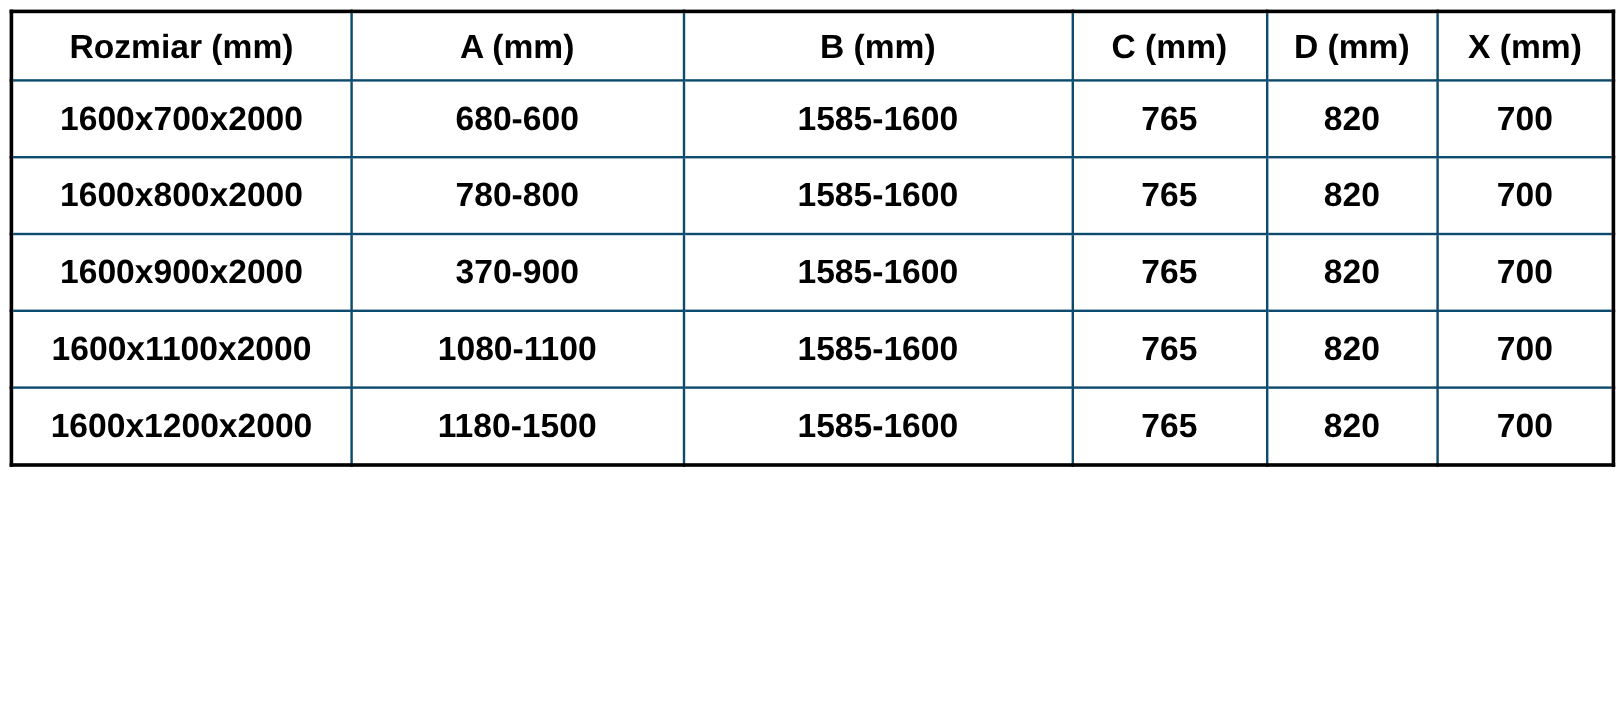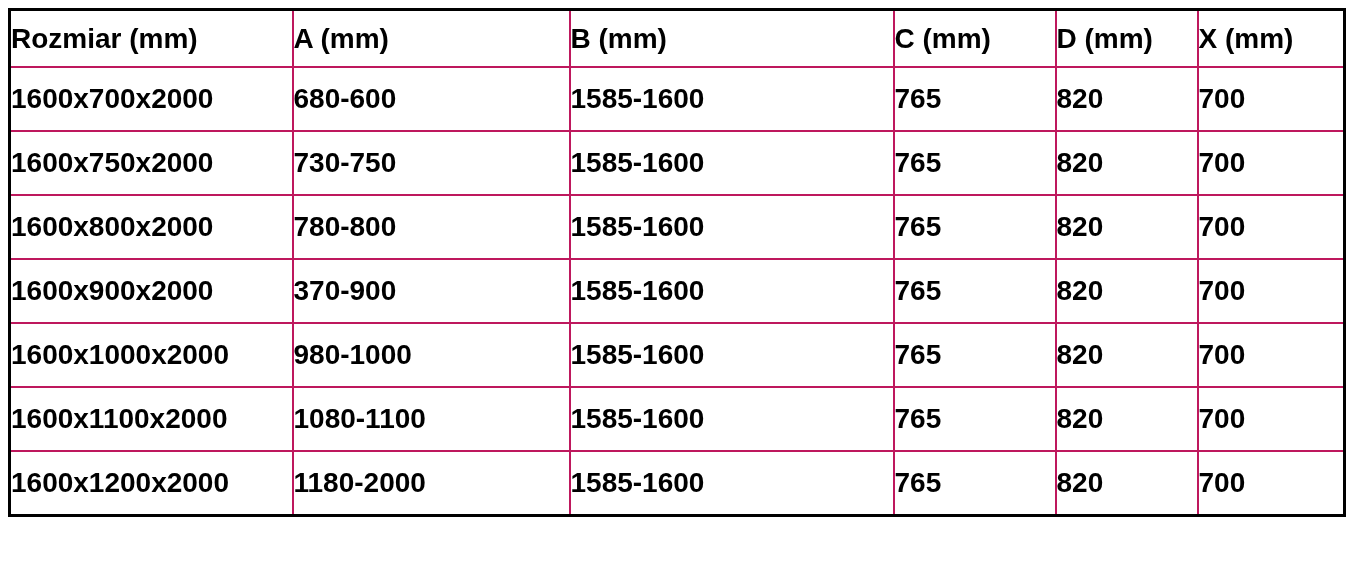--- a/index.html
+++ b/index.html
@@ -17,22 +17,22 @@
     box-sizing: border-box;
   }
   table.spec-table {
     border-collapse: collapse;
     table-layout: fixed;
     width: 1335px;
     border: 3px solid #000000;
   }
   table.spec-table th,
   table.spec-table td {
-    border: 2px solid #be185d;
-    text-align: left;
+    border: 2px solid #0c4a6e;
+    text-align: center;
     vertical-align: middle;
     font-size: 28px;
     padding: 0;
     overflow: hidden;
     white-space: nowrap;
   }
   table.spec-table thead th {
     font-weight: bold;
     height: 55px;
   }
@@ -73,62 +73,46 @@
     <tbody>
       <tr>
         <td>1600x700x2000</td>
         <td>680-600</td>
         <td>1585-1600</td>
         <td>765</td>
         <td>820</td>
         <td>700</td>
       </tr>
       <tr>
-        <td>1600x750x2000</td>
-        <td>730-750</td>
-        <td>1585-1600</td>
-        <td>765</td>
-        <td>820</td>
-        <td>700</td>
-      </tr>
-      <tr>
         <td>1600x800x2000</td>
         <td>780-800</td>
         <td>1585-1600</td>
         <td>765</td>
         <td>820</td>
         <td>700</td>
       </tr>
       <tr>
         <td>1600x900x2000</td>
         <td>370-900</td>
         <td>1585-1600</td>
         <td>765</td>
         <td>820</td>
         <td>700</td>
       </tr>
       <tr>
-        <td>1600x1000x2000</td>
-        <td>980-1000</td>
-        <td>1585-1600</td>
-        <td>765</td>
-        <td>820</td>
-        <td>700</td>
-      </tr>
-      <tr>
         <td>1600x1100x2000</td>
         <td>1080-1100</td>
         <td>1585-1600</td>
         <td>765</td>
         <td>820</td>
         <td>700</td>
       </tr>
       <tr>
         <td>1600x1200x2000</td>
-        <td>1180-2000</td>
+        <td>1180-1500</td>
         <td>1585-1600</td>
         <td>765</td>
         <td>820</td>
         <td>700</td>
       </tr>
     </tbody>
   </table>
 </div>
 
 </body></html>

